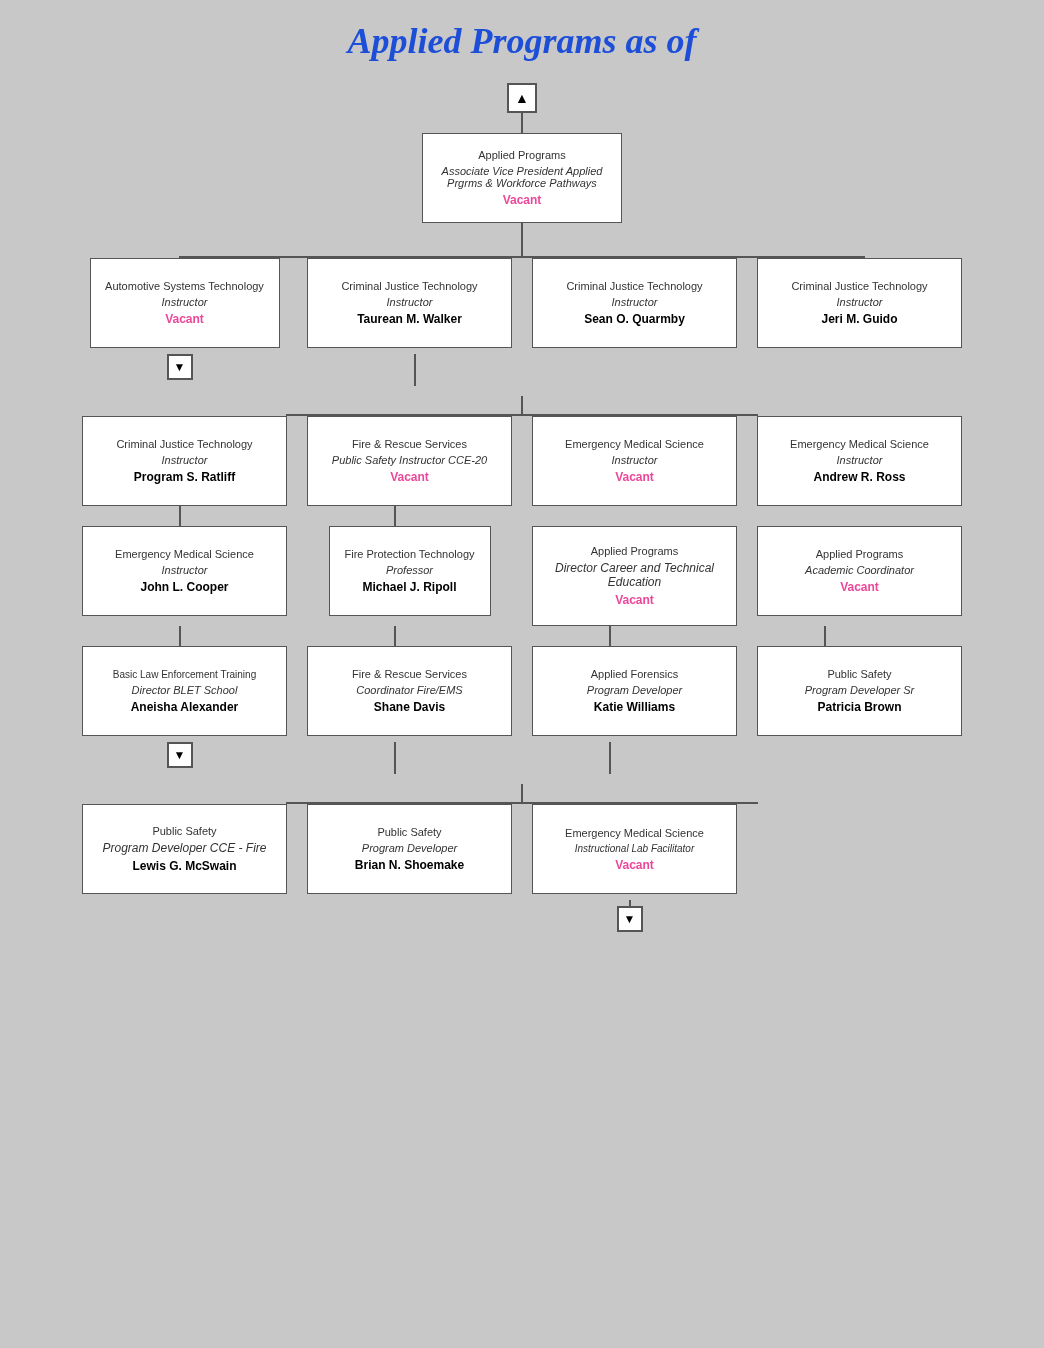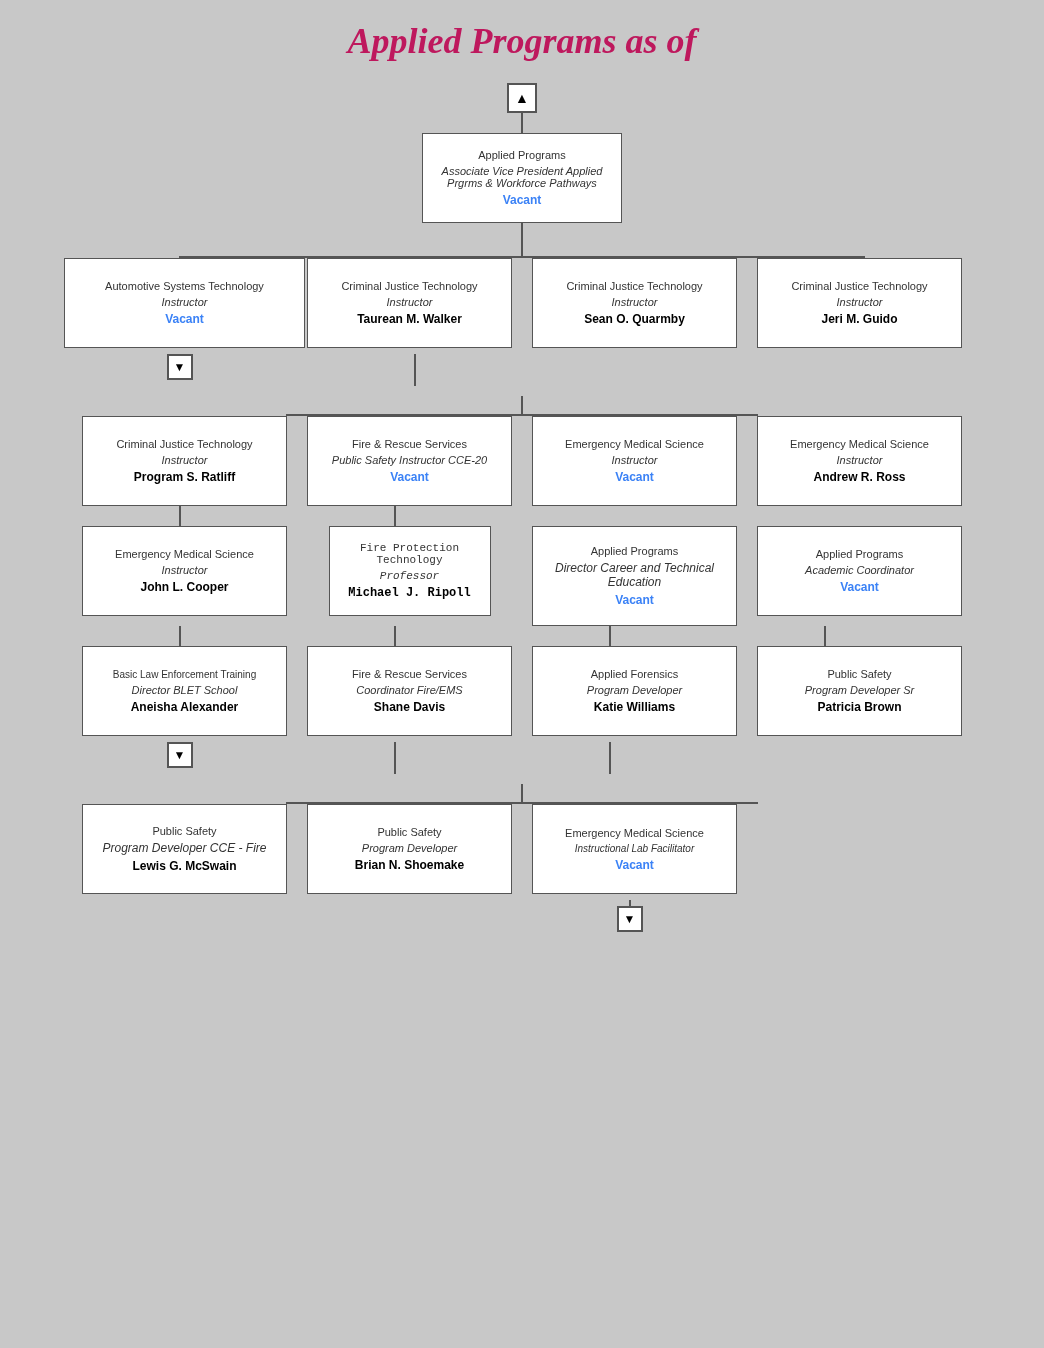--- a/index.html
+++ b/index.html
@@ -12,21 +12,21 @@
       flex-direction: column;
       align-items: center;
       padding: 20px 10px;
     }
     h1 {
       font-family: Georgia, serif;
       font-style: italic;
       font-size: 36px;
       text-align: center;
       margin-bottom: 20px;
-      color: #be185d;
+      color: #1d4ed8;
       line-height: 1.2;
     }
     .org-chart {
       display: flex;
       flex-direction: column;
       align-items: center;
       width: 100%;
     }
     .nav-btn {
       width: 30px;
@@ -59,21 +59,21 @@
       font-size: 11px;
       font-style: italic;
       color: #333;
     }
     .node-name {
       font-size: 12px;
       font-weight: bold;
       color: #000;
     }
     .node-name.vacant {
-      color: #3b82f6;
+      color: #ec4899;
       font-weight: bold;
     }
     
     .root-node {
       width: 200px;
     }
     .four-col-row {
       display: grid;
       grid-template-columns: repeat(4, 215px);
       gap: 0 10px;
@@ -114,21 +114,21 @@
 
   <div style="display:flex; align-items:flex-end; width:900px; height:20px;">
     <div style="flex:1; height:2px; background:#555; margin-left:107px;"></div>
     <div style="width:2px; height:20px; background:#555;"></div>
     <div style="flex:1; height:2px; background:#555; margin-right:107px;"></div>
   </div>
 
   <div class="four-col-row" style="width:900px;">
     <div class="col-item">
       <div class="v-line" style="height:0px;"></div>
-      <div class="node" style="width:241px;">
+      <div class="node" style="width:190px;">
         <div class="node-dept">Automotive Systems Technology</div>
         <div class="node-role">Instructor</div>
         <div class="node-name vacant">Vacant</div>
       </div>
     </div>
     <div class="col-item">
       <div class="node" style="width:205px;">
         <div class="node-dept">Criminal Justice Technology</div>
         <div class="node-role">Instructor</div>
         <div class="node-name">Taurean M. Walker</div>
@@ -216,21 +216,21 @@
 
   <div class="four-col-row" style="width:900px;">
     <div class="col-item">
       <div class="node" style="width:205px;">
         <div class="node-dept">Emergency Medical Science</div>
         <div class="node-role">Instructor</div>
         <div class="node-name">John L. Cooper</div>
       </div>
     </div>
     <div class="col-item">
-      <div class="node" style="width:162px;font-family:Liberation Mono, monospace;">
+      <div class="node" style="width:162px;">
         <div class="node-dept">Fire Protection Technology</div>
         <div class="node-role">Professor</div>
         <div class="node-name">Michael J. Ripoll</div>
       </div>
     </div>
     <div class="col-item">
       <div class="node" style="width:205px; min-height:100px;">
         <div class="node-dept">Applied Programs</div>
         <div class="node-role" style="font-size:12px;">Director Career and Technical Education</div>
         <div class="node-name vacant">Vacant</div>

